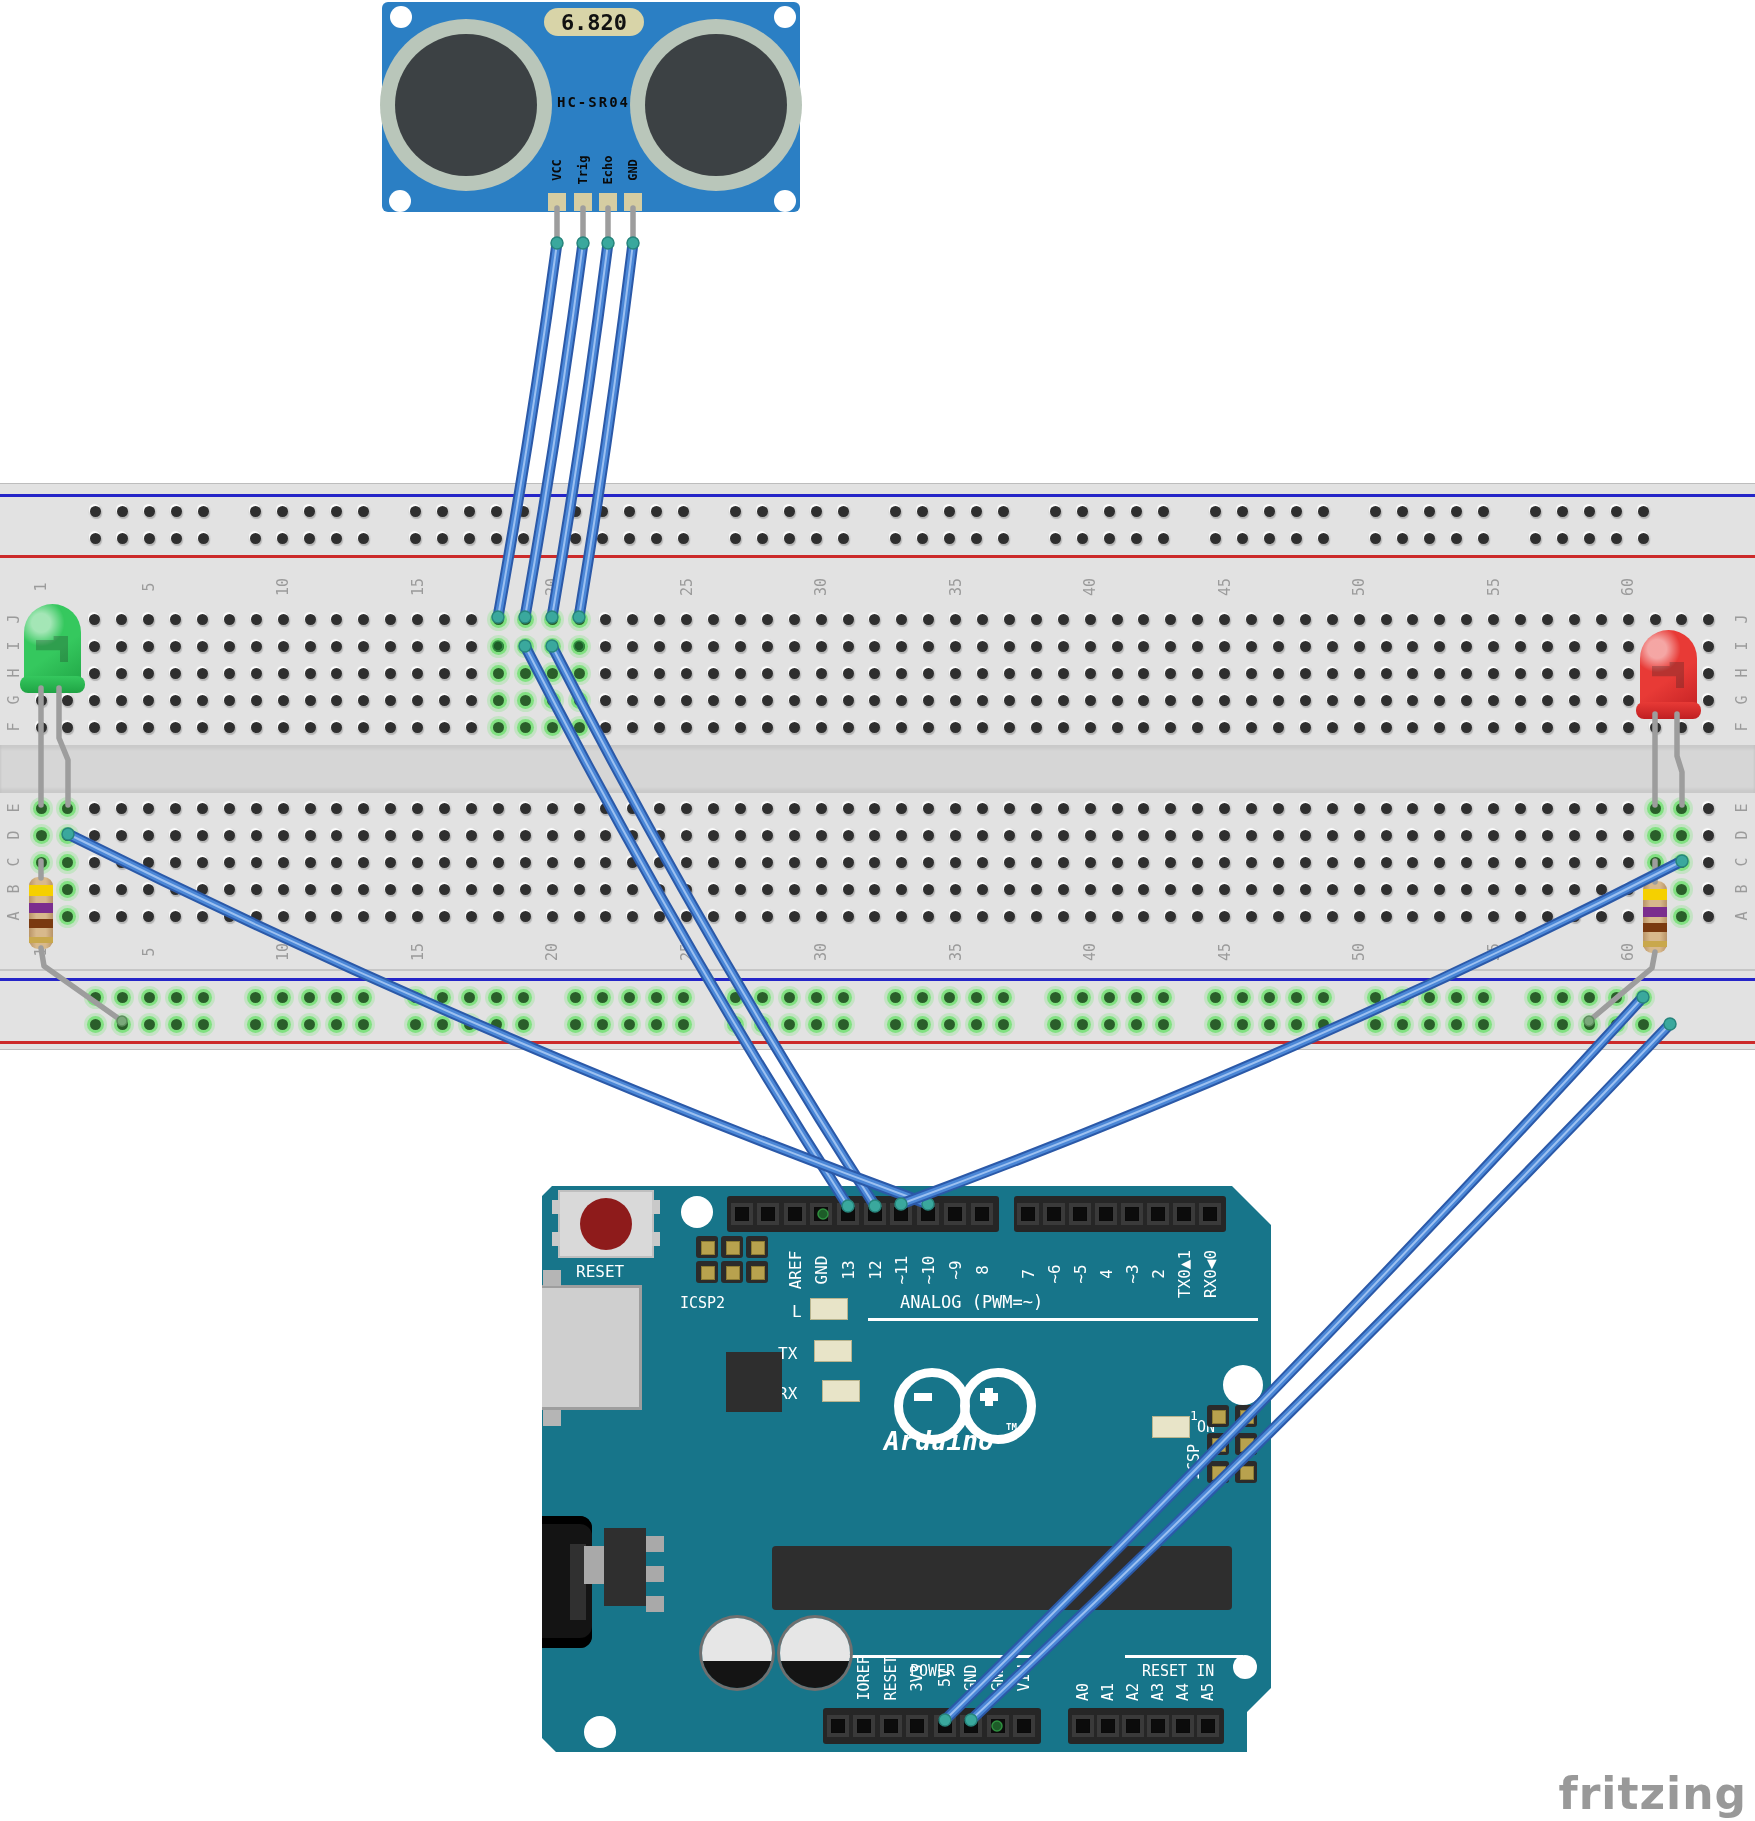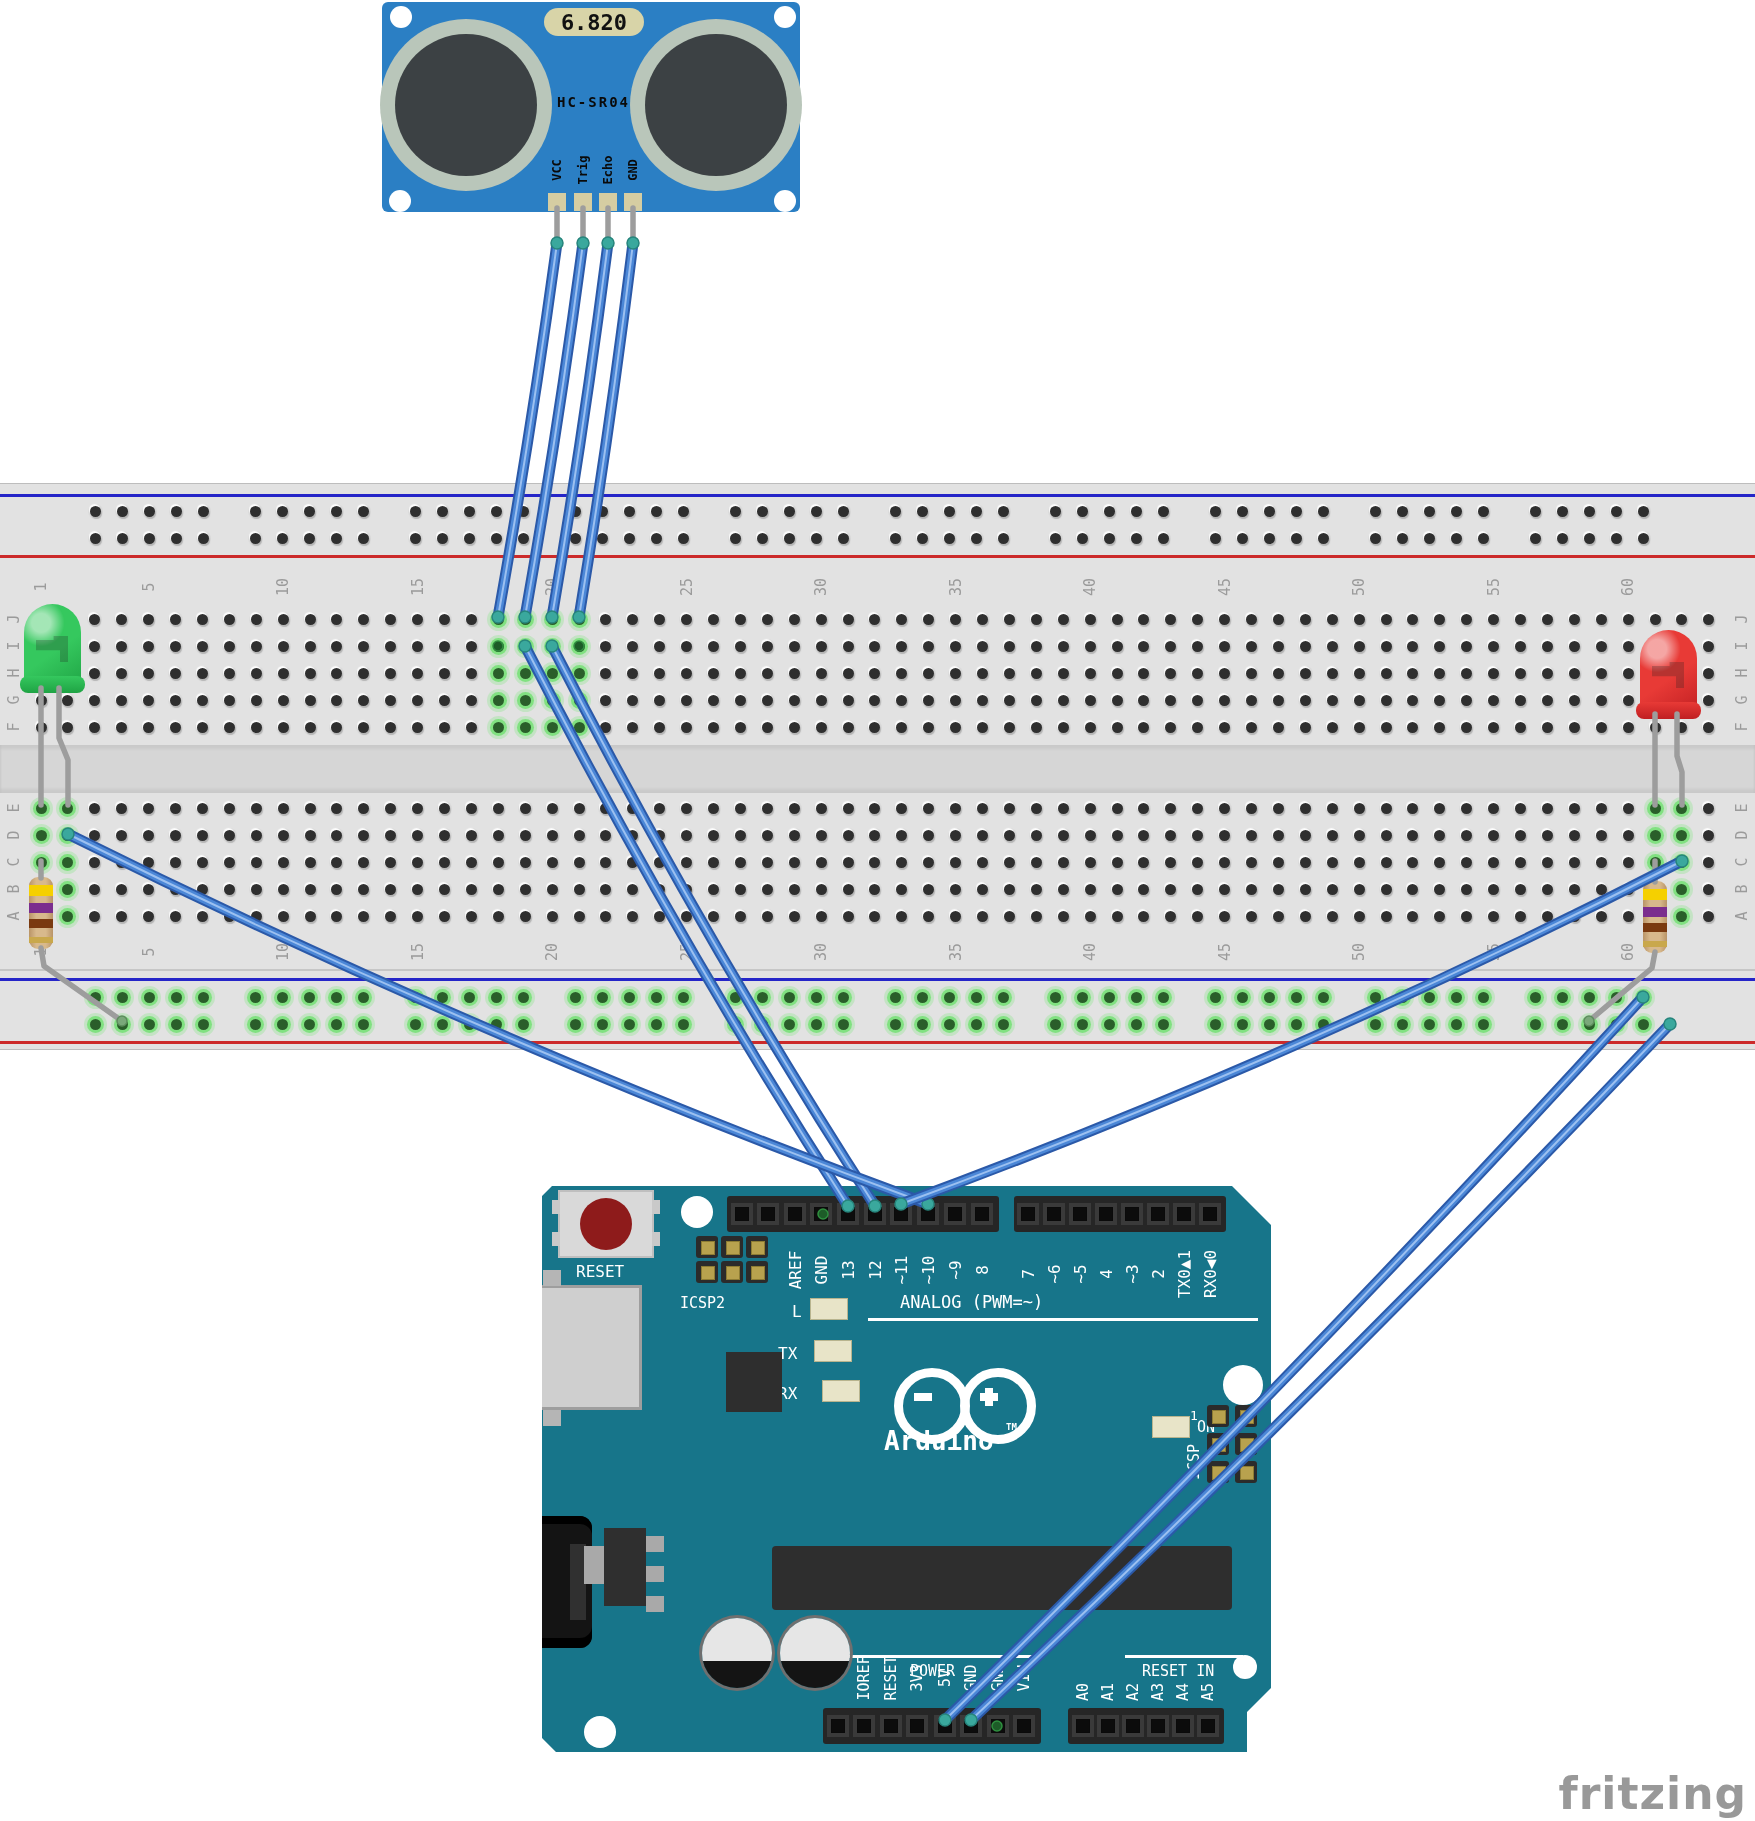--- a/index.html
+++ b/index.html
@@ -1106,21 +1106,21 @@
     <div class="ard-txt" style="left:236px;top:198px;font-size:16px;">RX</div>
     <div class="ledrect" style="left:280px;top:194px;"></div>
 
     <div id="logo-circ-l" style="left:352px;top:182px;"></div>
     <div id="logo-circ-r" style="left:418px;top:182px;"></div>
     <div class="logo-bar" style="left:372px;top:207px;width:18px;height:8px;"></div>
     <div class="logo-bar" style="left:438px;top:207px;width:18px;height:8px;"></div>
     <div class="logo-bar" style="left:443px;top:202px;width:8px;height:18px;"></div>
     <div class="ard-txt" style="left:342px;top:190px;font-size:26px;font-weight:bold;top:192px;left:342px;"></div>
     <div class="ard-txt" style="left:342px;top:192px;font-size:26px;font-weight:bold;">
-      <span style="position:absolute;left:0;top:48px;font-size:26px;">Arduino</span>
+      <span style="position:absolute;left:0;top:48px;font-size:26px;font-style:italic;">Arduino</span>
         <span style="position:absolute;left:122px;top:44px;font-size:9px;">TM</span>
     </div>
     <div class="ledrect" style="left:610px;top:230px;"></div>
     <div class="ard-txt" style="left:655px;top:232px;font-size:15px;">ON</div>
 
     <div id="icsp">
         <div class="icsp-sq" style="left:665px;top:219px;">
           <div class="icsp-gold" style=""></div>
         </div>
         <div class="icsp-sq" style="left:693px;top:219px;">

